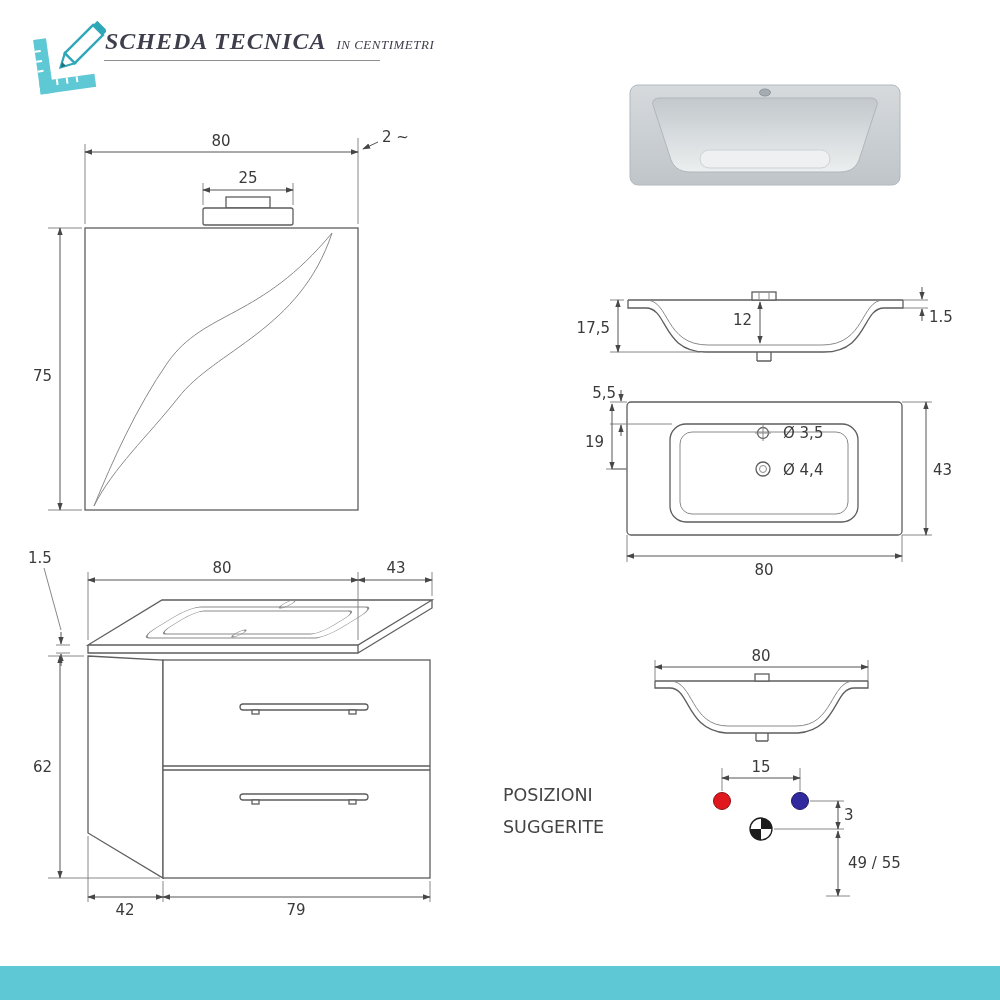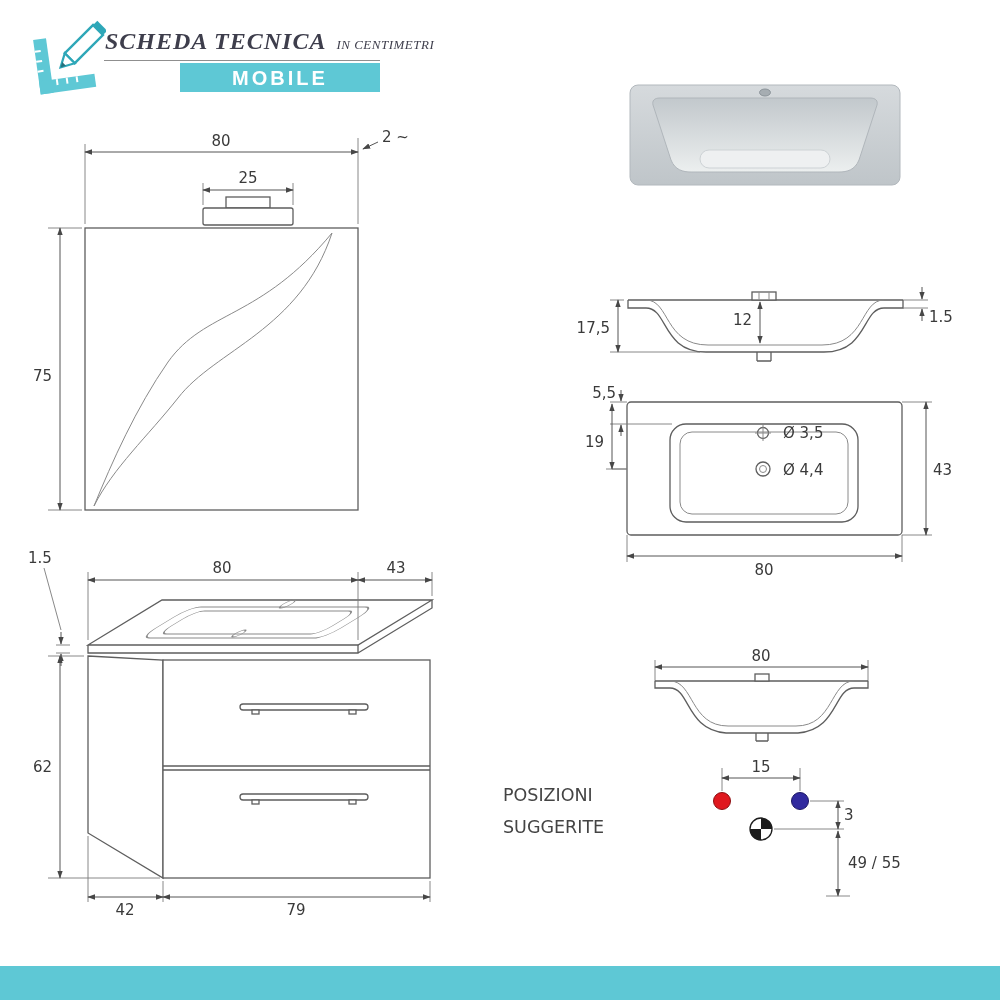--- a/index.html
+++ b/index.html
@@ -45,21 +45,20 @@
         <rect x="-6" y="-7" width="6" height="14" fill="#2ea7b8"></rect>
         <rect x="0" y="-7" width="40" height="14" fill="#ffffff" stroke="#2ea7b8" stroke-width="2.4"></rect>
         <path d="M40,-7 L53,0 L40,7 Z" fill="#ffffff" stroke="#2ea7b8" stroke-width="2.2"></path>
         <path d="M48,-2.6 L53,0 L48,2.6 Z" fill="#23717d"></path>
       </g>
     </svg>
     <div id="title-wrap">
       <span id="title">SCHEDA TECNICA</span><span id="subtitle">IN CENTIMETRI</span>
     </div>
     <div id="title-rule"></div>
-    <div id="badge">MOBILE</div>
   </div>
 
   <svg id="drawing" width="1000" height="1000" viewBox="0 0 1000 1000">
     <defs>
       <marker id="arr" viewBox="0 0 10 10" refX="9" refY="5" markerWidth="8" markerHeight="8" orient="auto-start-reverse">
         <path d="M0,1.6 L10,5 L0,8.4 Z" fill="#474747"></path>
       </marker>
       <linearGradient id="gOuter" x1="0" y1="0" x2="0" y2="1">
         <stop offset="0" stop-color="#d6dadd"></stop>
           <stop offset="1" stop-color="#bfc5c9"></stop>

